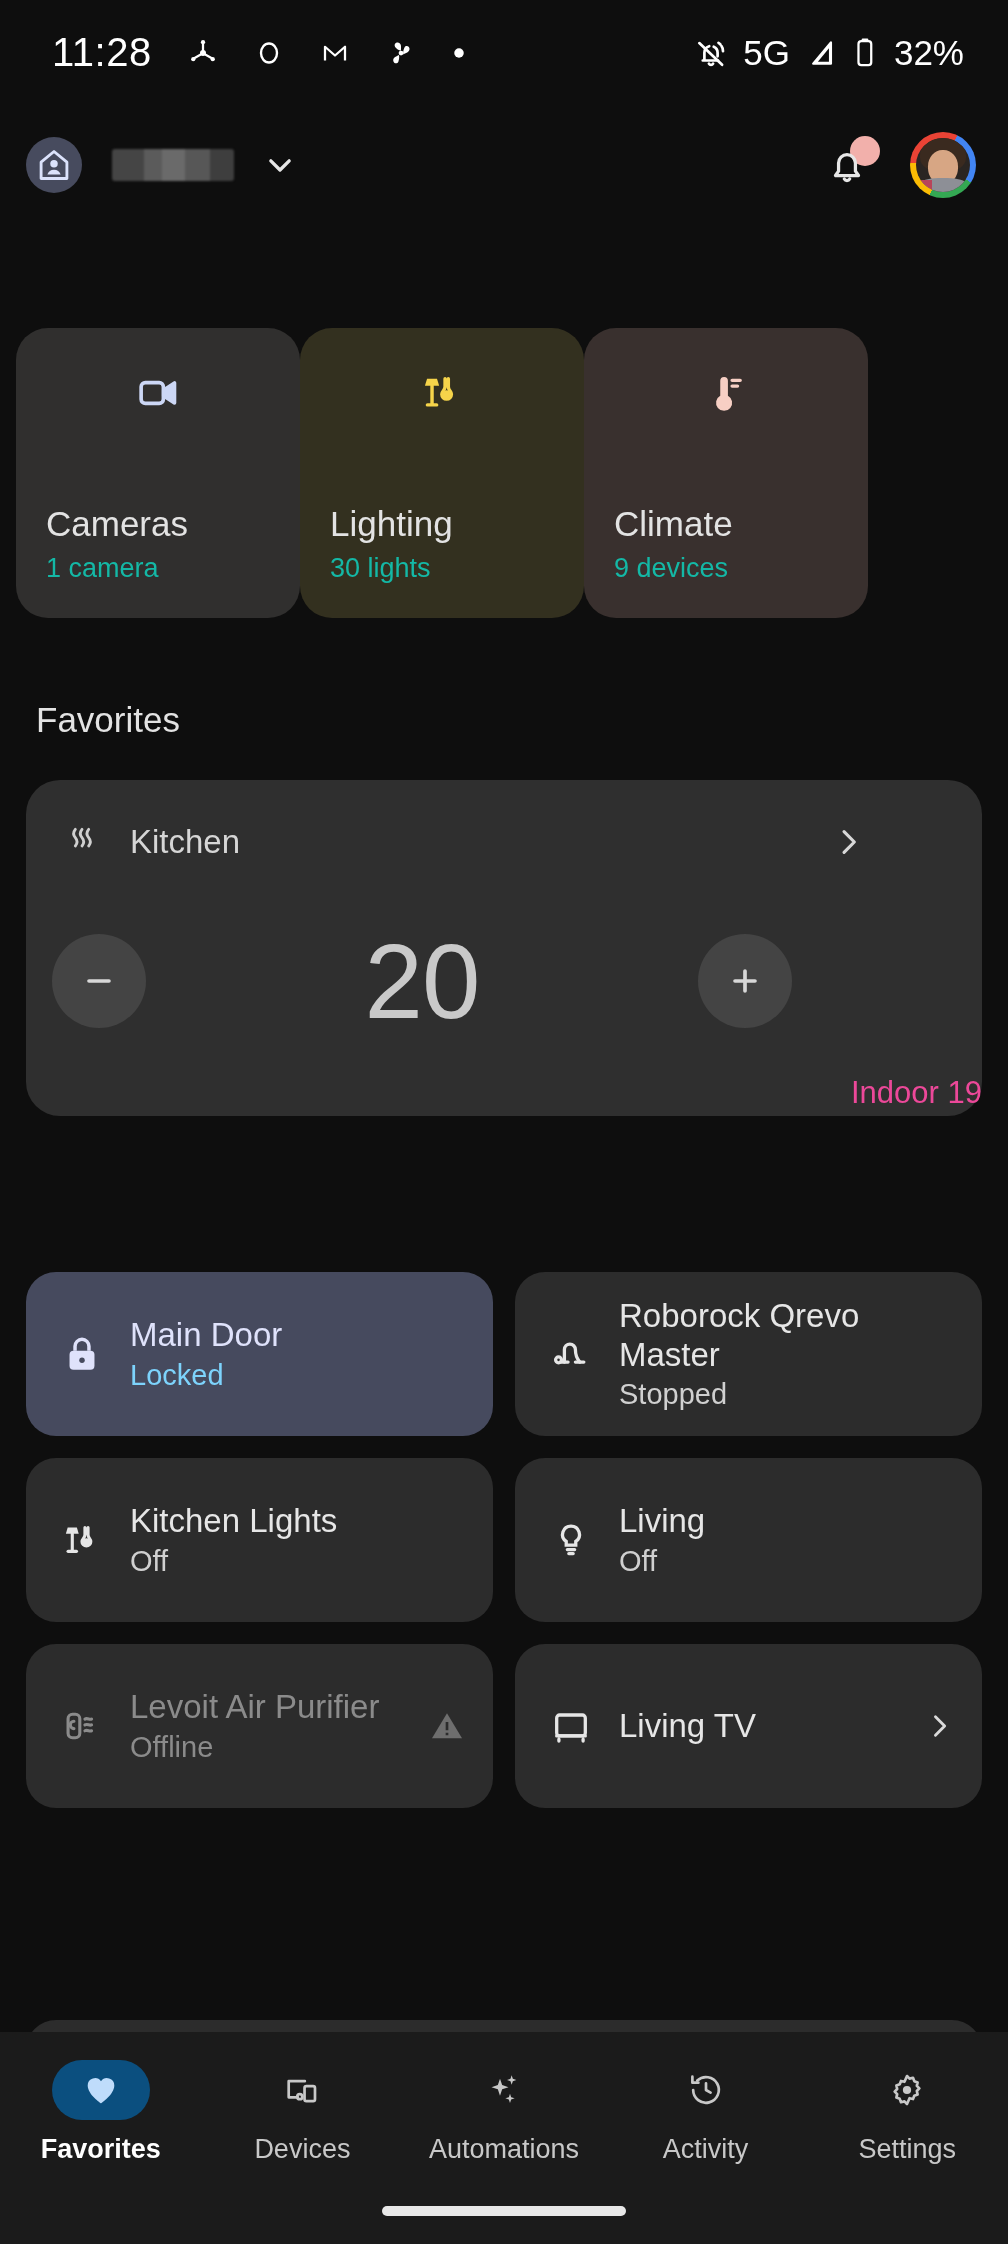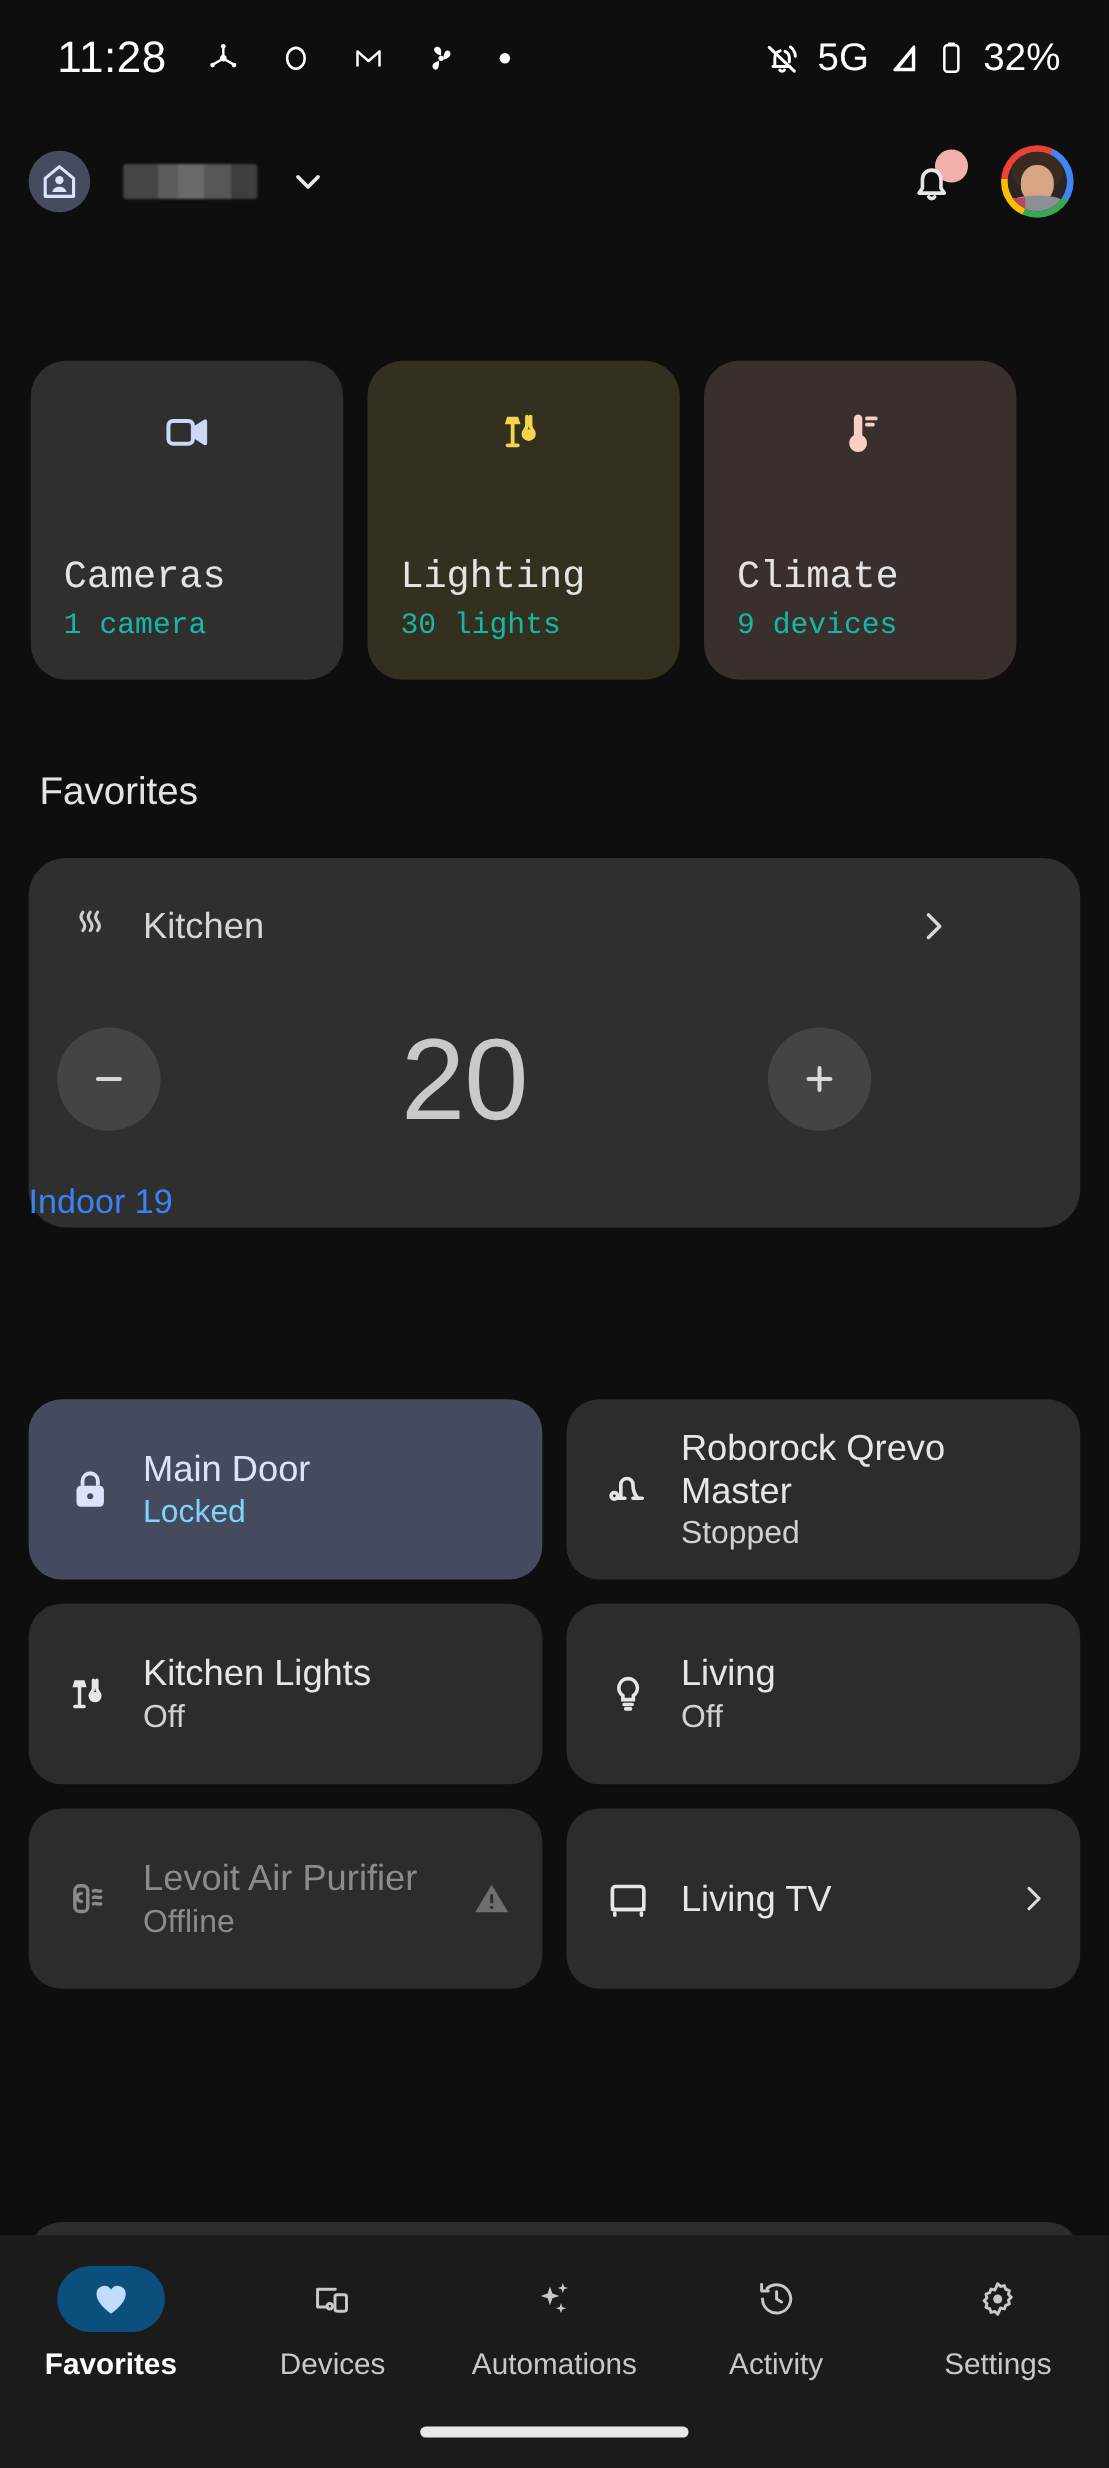--- a/index.html
+++ b/index.html
@@ -56,22 +56,22 @@
     width:54px; height:54px; border-radius:50%; overflow:hidden;
     background:#2a2522; position:relative;
   }
   .face-hair{ position:absolute; left:4px; top:0px; width:46px; height:34px; border-radius:50% 50% 42% 42%; background:#3a2a1f; }
   .face-skin{ position:absolute; left:12px; top:12px; width:30px; height:34px; border-radius:48% 48% 46% 46%; background:#d7a684; }
   .face-scarf{ position:absolute; left:4px; bottom:0; width:46px; height:14px; background:#8d8f96; border-radius:40% 40% 0 0;}
   .face-shoulder{ position:absolute; left:0px; bottom:0; width:16px; height:12px; background:#b8455a; }
 
   
   .cats{
-    position:absolute; top:328px; left:28px; right:0;
-    display:flex; gap:22px;font-family:Liberation Mono, monospace;
+    position:absolute; top:328px; left:16px; right:0;
+    display:flex; 
   }
   .cat{
     width:284px; height:290px; border-radius:32px;
     padding:42px 30px 34px 30px;
     display:flex; flex-direction:column; justify-content:space-between;
   }
   .cat.cameras{ background:#302f2e; }
   .cat.lighting{ background:#33301f; }
   .cat.climate{ background:#39302e; }
   .cat-title{ color:#e3e3e3; font-size:35px; font-weight:400; line-height:1.1; }
@@ -102,22 +102,22 @@
     position:absolute; top:126px; left:0; width:792px; height:150px;
     display:flex; align-items:center; justify-content:space-between;
     padding:0 26px;
   }
   .circ-btn{
     width:94px; height:94px; border-radius:50%;
     background:#444444; display:flex; align-items:center; justify-content:center;
   }
   .setpoint{ color:#c9c9c9; font-size:105px; font-weight:300; line-height:1; letter-spacing:-1px;}
   .indoor{
-    position:absolute; top:295px; left:0; width:956px; text-align:left;
-    color:#3b82f6; font-size:31px;
+    position:absolute; top:295px; left:0; width:956px; text-align:right;
+    color:#ec4899; font-size:31px;
   }
 
   
   .grid{
     position:absolute; top:1272px; left:26px; width:956px;
     display:flex; flex-wrap:wrap; gap:22px;
   }
   .tile{
     width:467px; height:164px; border-radius:30px; background:#2c2c2c;
     display:flex; align-items:center; padding:0 26px 0 30px; gap:22px;

